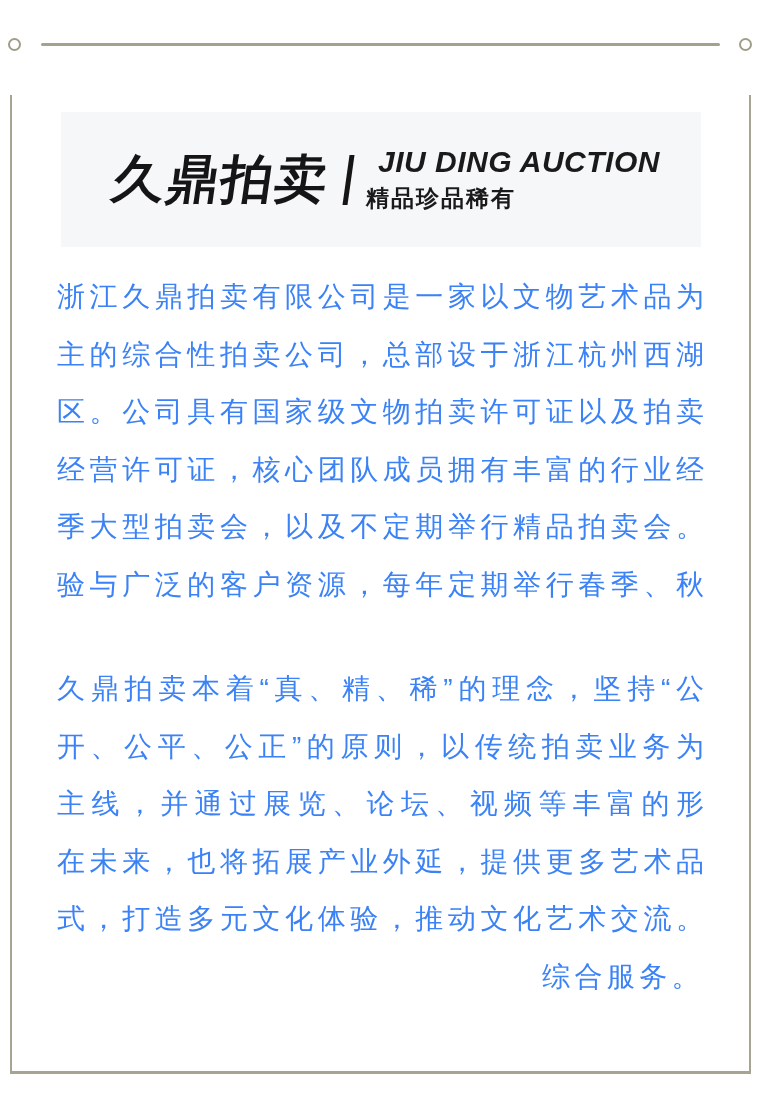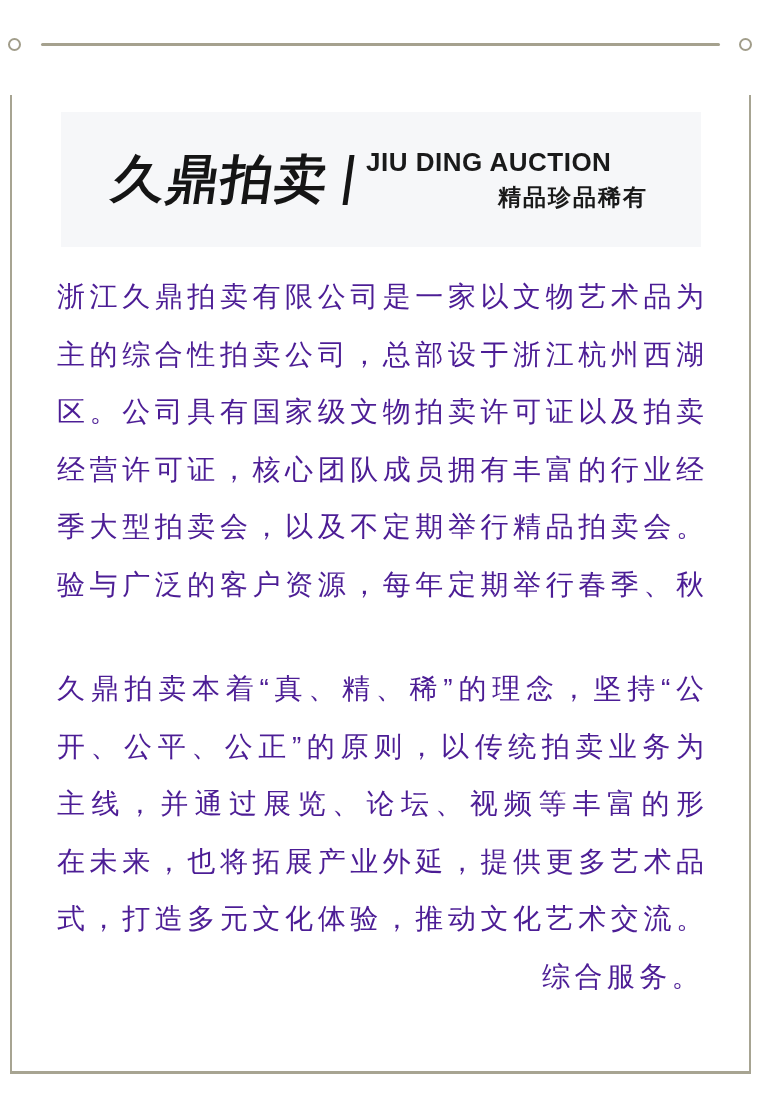--- a/index.html
+++ b/index.html
@@ -45,31 +45,31 @@
     font-size: 52px; font-weight: 900; color: #151515;
     letter-spacing: 2px; transform: skewX(-8deg);
     white-space: nowrap;
   }
   .logo-divider {
     width: 5px; height: 50px; background: #151515;
     margin: 0 15px 0 17px; transform: skewX(-8deg);
   }
   .logo-right { width: 282px; }
   .logo-en {
-    font-size: 26px; font-weight: 900; 
-    color: #1a1a1a; letter-spacing: 0.5px; white-space: nowrap;
+    font-size: 30px; font-weight: 900; font-style: italic;
+    color: #1a1a1a; letter-spacing: 0.5px; white-space: nowrap; margin-left: 12px;
   }
   .logo-tagline {
-    display: flex; justify-content: flex-end;
+    display: flex; justify-content: flex-start;
     font-size: 23px; font-weight: 900; color: #1a1a1a;
     margin-top: 4px; letter-spacing: 2px;
   }
 
   
-  .about { margin: 21px 45px 0 45px; color: #4c1d95; font-size: 28px; }
+  .about { margin: 21px 45px 0 45px; color: #3b82f6; font-size: 28px; }
   .para + .para { margin-top: 47px; }
   .tline { height: 57.5px; line-height: 57.5px; }
   .tline.j {
     text-align: justify;
     text-align-last: justify;
     -moz-text-align-last: justify;
     text-justify: inter-character;
   }
   .tline.l { text-align: right; letter-spacing: 4.4px; }
 </style>

